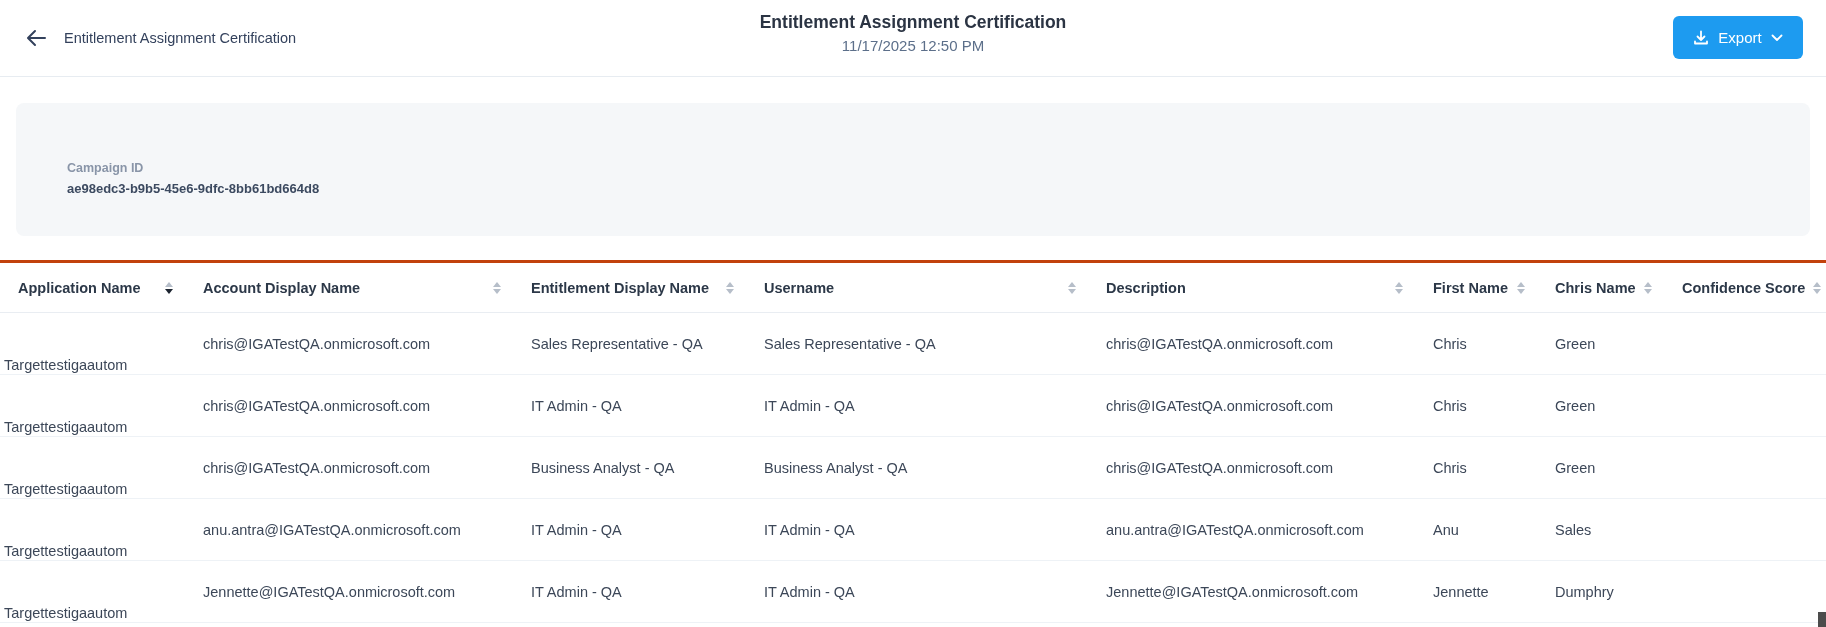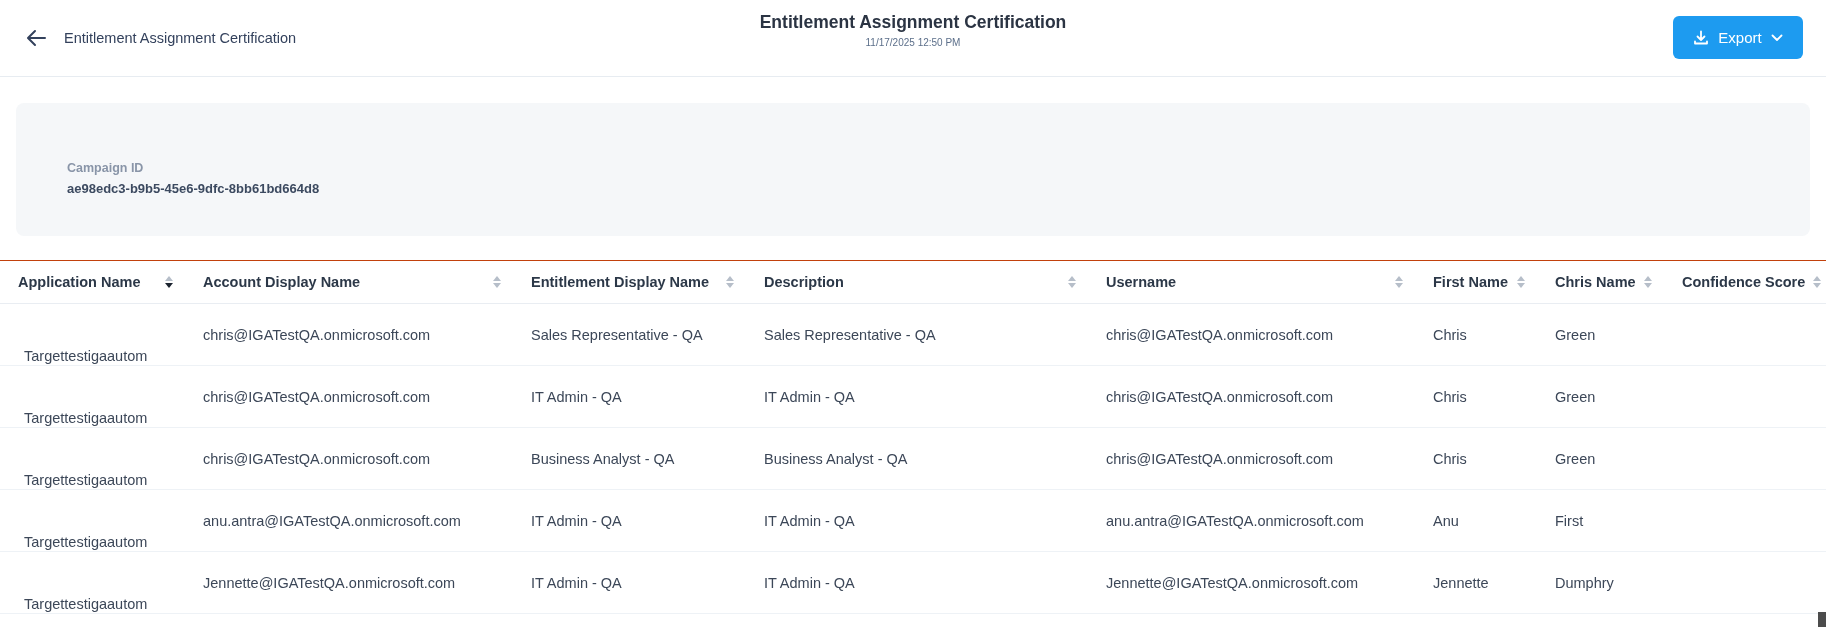--- a/index.html
+++ b/index.html
@@ -9,55 +9,55 @@
   
   .topbar { position:relative; height:77px; background:#fff;
     border-bottom:1px solid #e7ecf1; display:flex; align-items:center; }
   .back-btn { margin-left:24px; width:24px; height:24px; display:flex;
     align-items:center; justify-content:center; cursor:pointer; }
   .back-btn svg { display:block; }
   .topbar-left-title { margin-left:16px; font-size:14.5px; color:#33415c; }
   .topbar-center { position:absolute; left:50%; top:12px; transform:translateX(-50%);
     text-align:center; white-space:nowrap; }
   .topbar-title { font-size:17.5px; font-weight:700; color:#2b3443; }
-  .topbar-sub { margin-top:4px; font-size:10px; color:#5c6f8a; }
+  .topbar-sub { margin-top:4px; font-size:15px; color:#5c6f8a; }
   .export-btn { position:absolute; right:23px; top:16px; height:43px; min-width:130px;
     background:#1d9bf0; border:none; border-radius:6px; color:#ffffff;
     display:flex; align-items:center; justify-content:center; gap:9px;
     font-size:15px; font-family:inherit; cursor:pointer; padding:0 16px;text-align:center; }
   .export-btn svg { display:block; }
 
   
   .campaign-panel { margin:26px 16px 0 16px; height:133px; background:#f5f7f9;
     border-radius:8px; padding:58px 0 0 51px;font-weight:bold; }
   .campaign-label { font-size:12.5px; color:#8995a8; }
   .campaign-value { margin-top:6px; font-size:13px; color:#3c4a60; }
 
   
   .table { margin-top:24px; width:1826px; }
   .grid-row { display:grid;
     grid-template-columns:203px 328px 233px 342px 327px 122px 127px 144px;
     align-items:center; }
-  .thead { height:44px; border-top:1px solid #c2410c; border-bottom:1px solid #e9edf2; }
+  .thead { height:53px; border-top:3px solid #c2410c; border-bottom:1px solid #e9edf2; }
   .th { display:flex; align-items:center; padding-right:30px;
     font-size:14.5px; font-weight:700; color:#2c3848; white-space:nowrap;
     overflow:hidden; cursor:pointer; }
   .th:first-child { padding-left:18px; }
   .th:last-child { padding-right:12px;text-align:center; }
   .sort-icon { margin-left:auto; display:flex; flex-direction:column; gap:2px;
     flex:0 0 auto; padding-left:8px; }
   .tri-up { width:0; height:0; border-left:4.5px solid transparent;
     border-right:4.5px solid transparent; border-bottom:5.5px solid #b6bec9; }
   .tri-down { width:0; height:0; border-left:4.5px solid transparent;
     border-right:4.5px solid transparent; border-top:5.5px solid #b6bec9; }
   .sort-desc .tri-down { border-top-color:#1c2430; }
   .tr { height:62px; border-bottom:1px solid #eef2f6; }
   .td { font-size:14.5px; color:#3c4758; white-space:nowrap; overflow:hidden;
     padding-right:16px; }
-  .td:first-child { padding-left:24px;margin-top:42px; }
+  .td:first-child { padding-left:4px;margin-top:42px; }
 
   
   .scroll-nub { position:absolute; right:0; bottom:0; width:8px; height:15px;
     background:#4c4c4c; }
 </style>
 </head>
 <body>
 
 <div class="topbar">
   <div class="back-btn">
@@ -110,28 +110,28 @@
         </span>
       </div>
       <div class="th">
         <span>Entitlement Display Name</span>
         <span class="sort-icon">
           <span class="tri-up"></span>
           <span class="tri-down"></span>
         </span>
       </div>
       <div class="th">
+        <span>Username</span>
+        <span class="sort-icon">
+          <span class="tri-up"></span>
+          <span class="tri-down"></span>
+        </span>
+      </div>
+      <div class="th">
         <span>Description</span>
-        <span class="sort-icon">
-          <span class="tri-up"></span>
-          <span class="tri-down"></span>
-        </span>
-      </div>
-      <div class="th">
-        <span>Username</span>
         <span class="sort-icon">
           <span class="tri-up"></span>
           <span class="tri-down"></span>
         </span>
       </div>
       <div class="th">
         <span>First Name</span>
         <span class="sort-icon">
           <span class="tri-up"></span>
           <span class="tri-down"></span>
@@ -183,21 +183,21 @@
         <div class="td">Green</div>
         <div class="td"></div>
       </div>
       <div class="grid-row tr">
         <div class="td">Targettestigaautom</div>
         <div class="td">anu.antra@IGATestQA.onmicrosoft.com</div>
         <div class="td">IT Admin - QA</div>
         <div class="td">IT Admin - QA</div>
         <div class="td">anu.antra@IGATestQA.onmicrosoft.com</div>
         <div class="td">Anu</div>
-        <div class="td">First</div>
+        <div class="td">Sales</div>
         <div class="td"></div>
       </div>
       <div class="grid-row tr">
         <div class="td">Targettestigaautom</div>
         <div class="td">Jennette@IGATestQA.onmicrosoft.com</div>
         <div class="td">IT Admin - QA</div>
         <div class="td">IT Admin - QA</div>
         <div class="td">Jennette@IGATestQA.onmicrosoft.com</div>
         <div class="td">Jennette</div>
         <div class="td">Dumphry</div>

